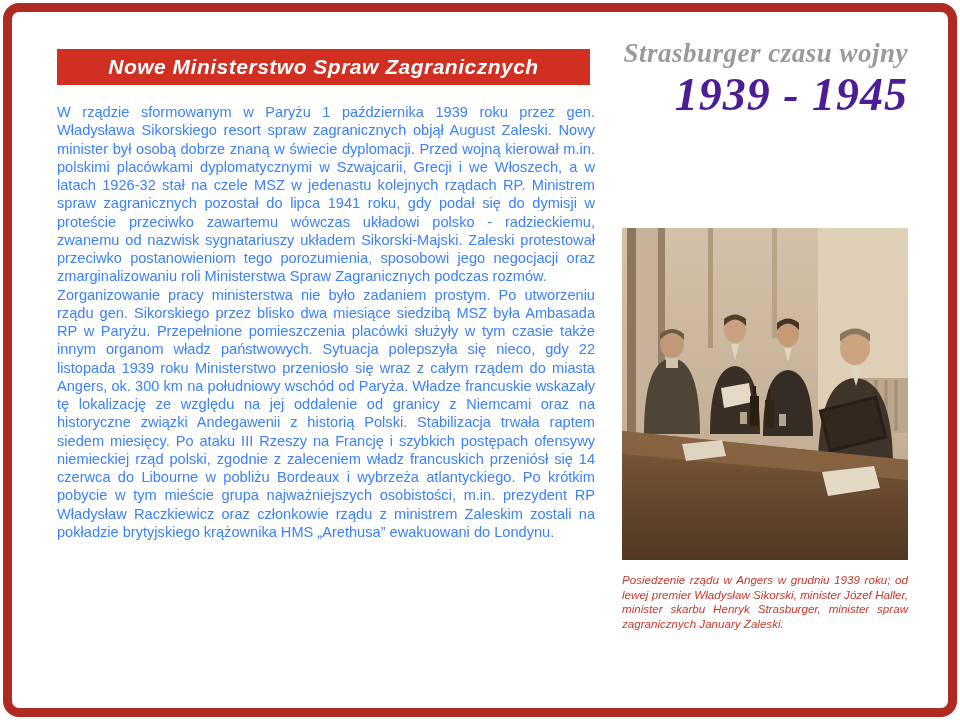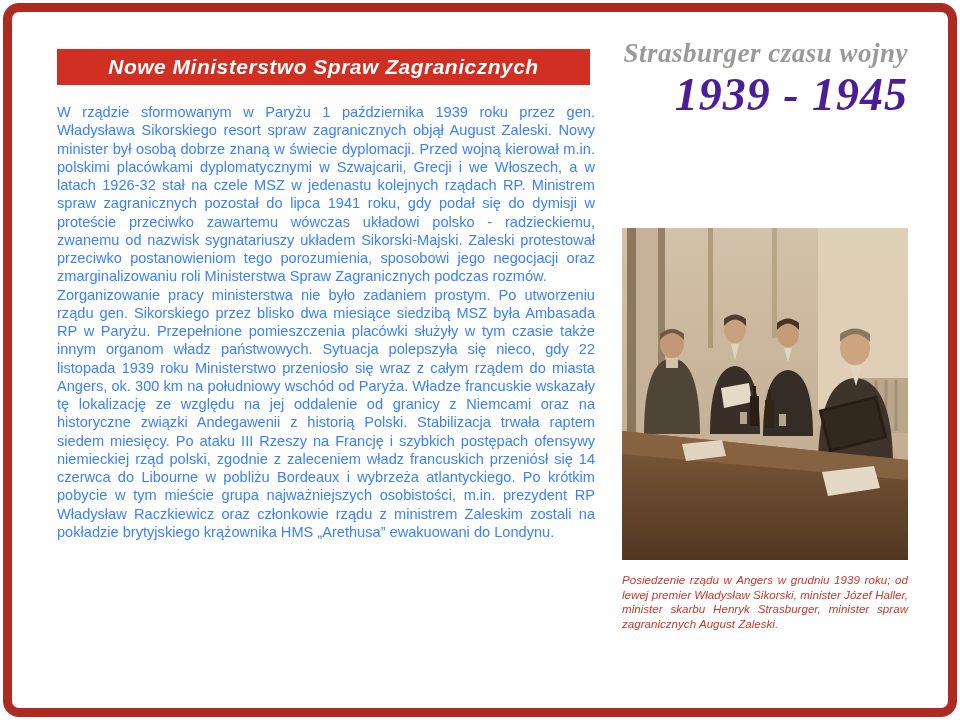--- a/index.html
+++ b/index.html
@@ -164,15 +164,15 @@
       <rect x="146" y="162" width="3" height="12" fill="#2a2117"></rect>
       <rect x="118" y="184" width="7" height="12" fill="#d9cdb4" opacity="0.8"></rect>
       <rect x="157" y="186" width="7" height="12" fill="#d9cdb4" opacity="0.8"></rect>
       <polygon points="60,216 100,212 104,228 64,233" fill="#e7dfcd"></polygon>
       <polygon points="200,244 252,238 258,260 206,268" fill="#ece4d2"></polygon>
 
       <rect x="0" y="0" width="286" height="332" fill="#8a5a2a" opacity="0.08"></rect>
     </svg>
   </div>
 
-  <div class="caption">Posiedzenie rządu w Angers w grudniu 1939 roku; od lewej premier Władysław Sikorski, minister Józef Haller, minister skarbu Henryk Strasburger, minister spraw zagranicznych August Zaleski.</div>
+  <div class="caption">Posiedzenie rządu w Angers w grudniu 1939 roku; od lewej premier Władysław Sikorski, minister Józef Haller, minister skarbu Henryk Strasburger, minister spraw zagranicznych January Zaleski.</div>
 
 </div>
 
 </body></html>

